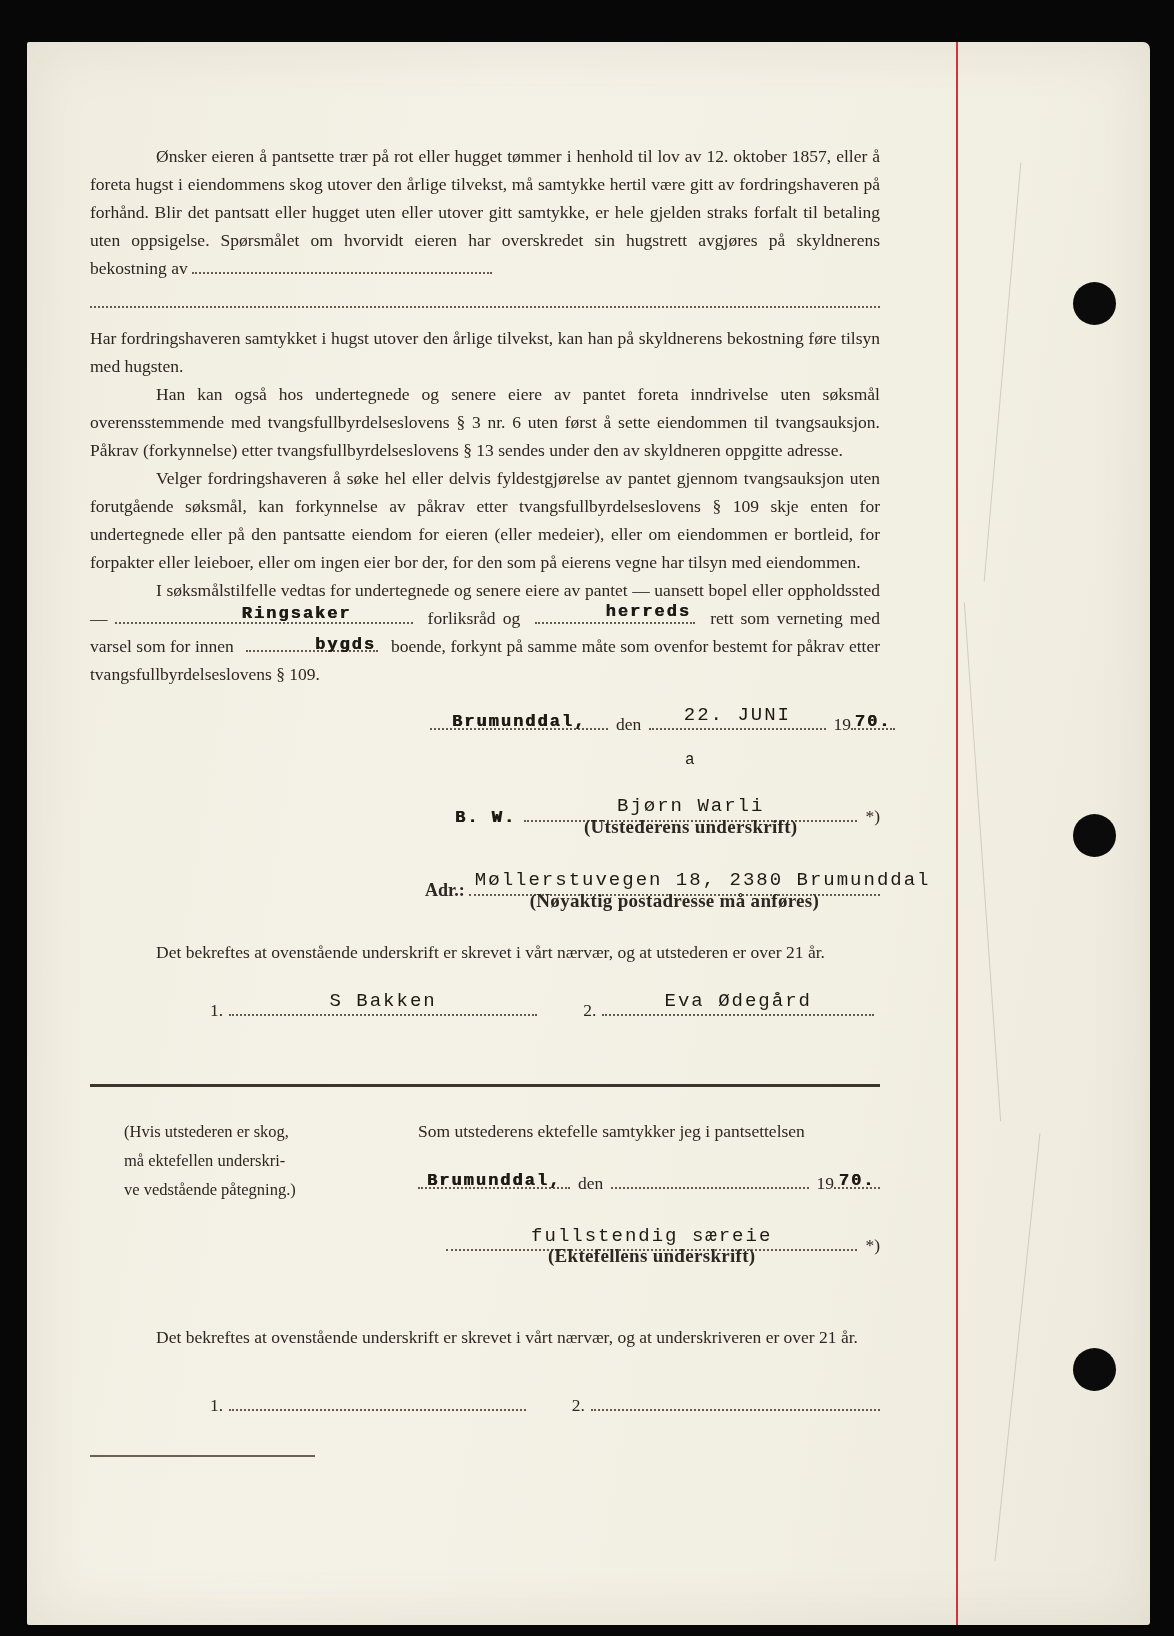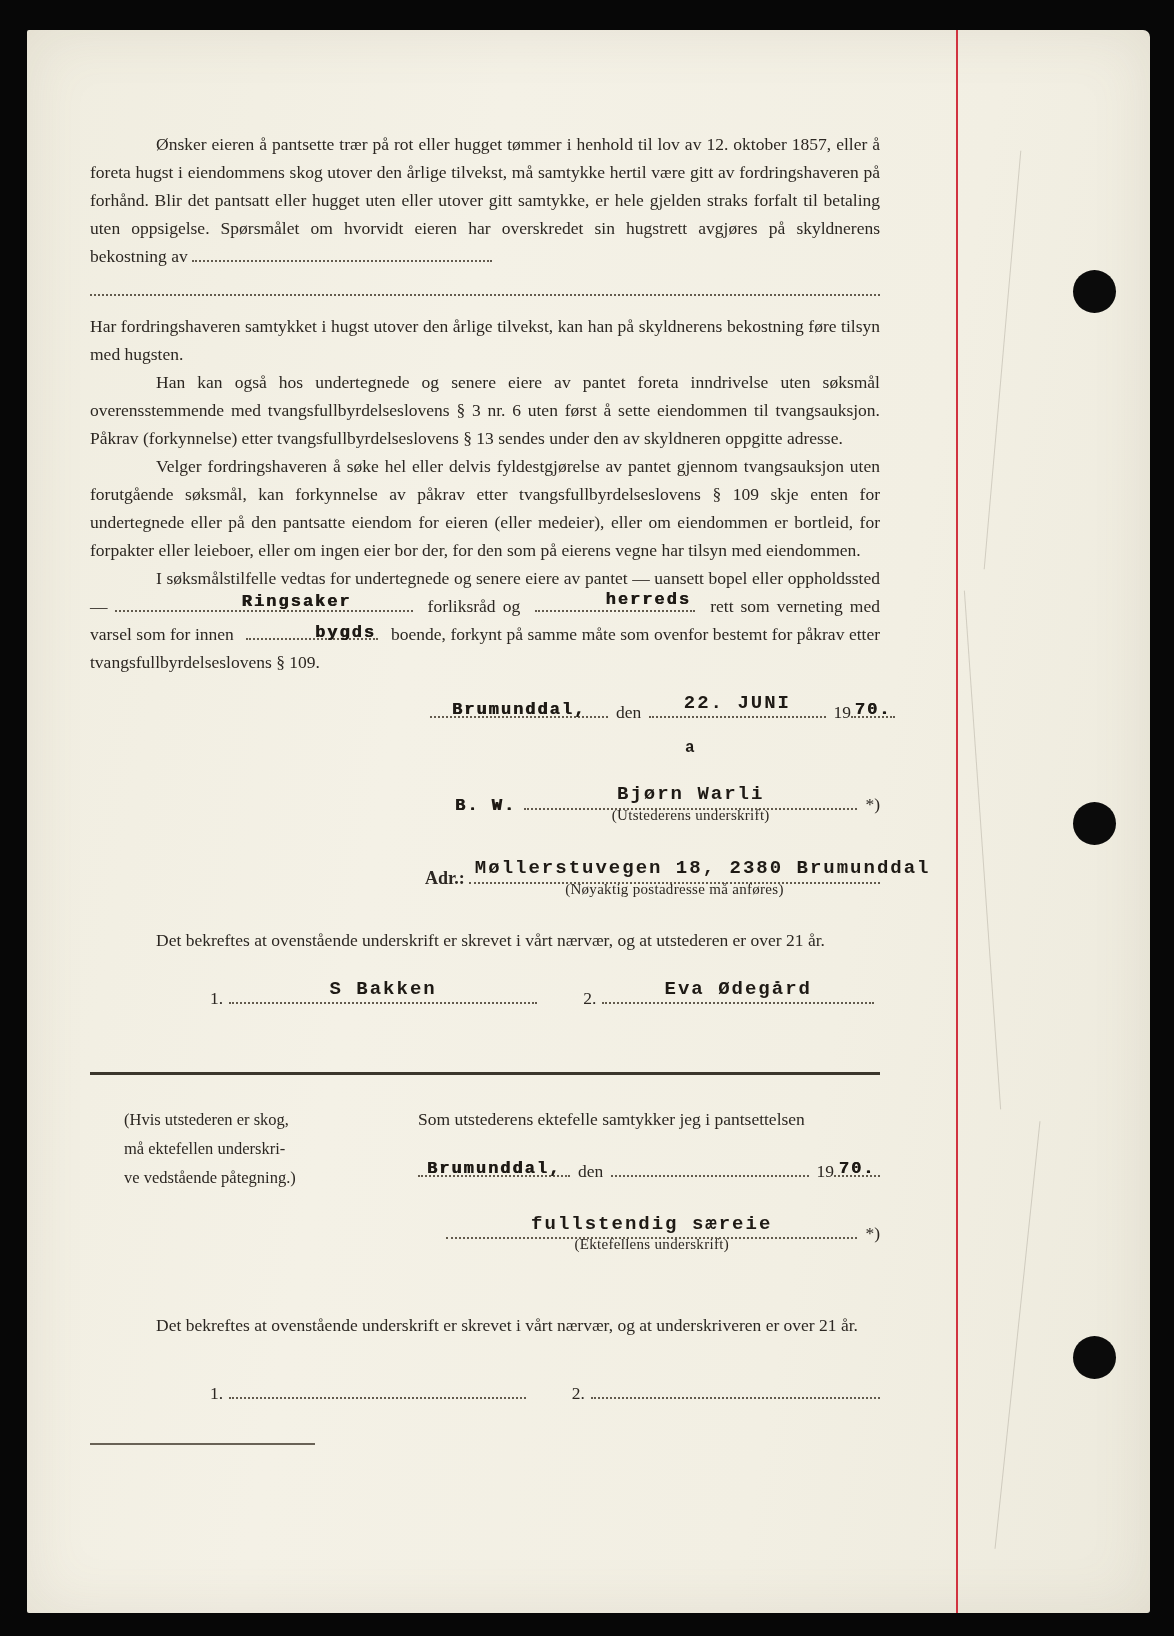--- a/index.html
+++ b/index.html
@@ -2,21 +2,21 @@
 <html><head>
 <meta charset="utf-8">
 <style>
   html,body { margin:0; padding:0; background:#070707; }
   .scan {
     position:relative; width:1174px; height:1636px;
     background:#070707; overflow:hidden;
     font-family:"Liberation Serif","DejaVu Serif",serif;
   }
   .paper {
-    position:absolute; left:27px; top:30px; width:1123px; height:1583px;
+    position:absolute; left:27px; top:42px; width:1123px; height:1583px;
     background:linear-gradient(100deg,#f0ede0 0%,#f4f1e6 35%,#f2efe3 70%,#edeadd 100%);
     border-radius:2px 7px 3px 2px;
     box-shadow:inset 0 0 60px rgba(120,110,85,0.12);
   }
   .red-line { position:absolute; left:929px; top:0; width:2px; height:1583px; background:#d13340; }
   .punch { position:absolute; left:1046px; width:43px; height:43px; border-radius:50%; background:#0b0b0b; }
   .punch.p1 { top:240px; } .punch.p2 { top:772px; } .punch.p3 { top:1306px; }
   .scratch { position:absolute; background:rgba(95,88,72,0.22); width:1px; }
 
   .content {
@@ -24,28 +24,28 @@
     color:#2c2722; font-size:17.5px; line-height:28px;
   }
   p.print { margin:0; text-align:justify; }
   .indent { text-indent:66px; }
 
   .blank { display:inline-block; position:relative; height:13px; vertical-align:baseline;
            border-bottom:2px dotted rgba(72,64,50,0.85); }
   .dotted-rule { border-bottom:2px dotted rgba(72,64,50,0.85); height:0; margin:24px 0 16px 0; }
 
   .typed { font-family:"Liberation Mono","DejaVu Sans Mono",monospace; color:#1e1a15;
-           font-size:17px; letter-spacing:2px; white-space:nowrap;font-weight:bold; }
+           font-size:17px; letter-spacing:2px; white-space:nowrap; }
   .typed-strong { font-weight:bold; text-shadow:0.6px 0 0 #1e1a15; }
   .typed-lg { font-size:19px; }
   .under { position:absolute; left:50%; transform:translateX(-50%); top:-9px; }
   .on-line { position:absolute; left:50%; transform:translateX(-50%); bottom:-8px; }
   .above { position:absolute; left:50%; transform:translateX(-50%); bottom:-1px; }
   .caption { position:absolute; left:50%; transform:translateX(-50%); top:6px;
-             font-size:15px; font-weight:400; white-space:nowrap; letter-spacing:0.3px;text-align:center; }
+             font-size:19px; font-weight:700; white-space:nowrap; letter-spacing:0.3px;text-align:center; }
 
   .row { display:flex; align-items:baseline; }
   .date-row { margin:22px 0 0 340px; width:465px; }
   .sig-block { margin:64px 0 34px 365px; width:425px; }
   .sigline { flex:1; position:relative; height:13px; border-bottom:2px dotted rgba(72,64,50,0.85); }
   .addr-row { margin:44px 0 34px 335px; }
   .addr-label { font-weight:bold; font-size:18px; margin-right:4px; }
   .witness-row { margin-top:30px; margin-left:120px; }
   .w-num { margin-right:6px; }
   .divider { margin-top:60px; border-bottom:3px solid #3b362c; }

